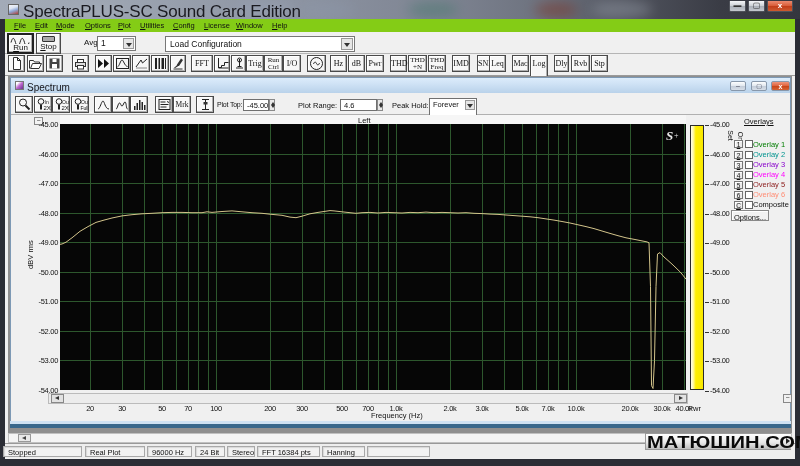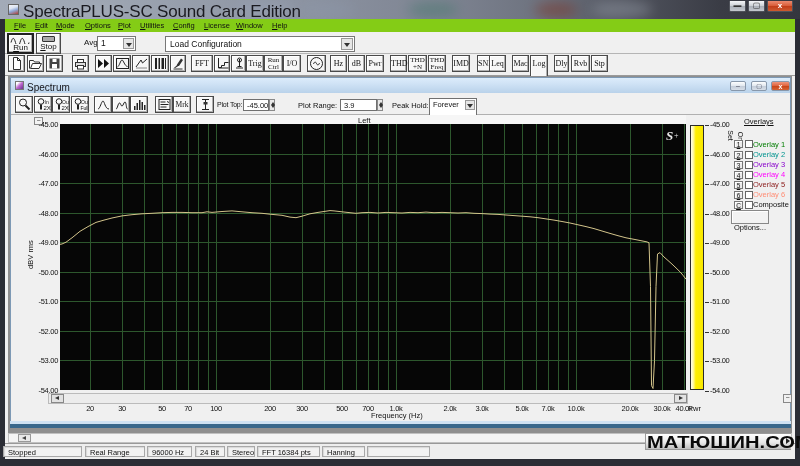--- a/index.html
+++ b/index.html
@@ -306,21 +306,21 @@
 <div class="btn" style="left:196px;top:96px;width:18px;height:17px">
     <svg width="15" height="15" viewBox="0 0 15 15" style="display:block;margin:auto">
       <path d="M4 2.5h7M4 12.5h7M7.5 3v9" stroke="#222" fill="none" stroke-width="1"></path>
       <rect x="5.5" y="5" width="4" height="2.5" fill="#333"></rect>
     </svg>
   </div>
 <div class="lbl7" style="left:217px;top:101px;font-size:7px;letter-spacing:-0.2px">Plot Top:</div>
 <div class="inp" style="left:243px;top:99px;width:26px;height:12px">-45.00</div>
 <div class="spin" style="left:269px;top:99px"></div>
 <div class="lbl7" style="left:298px;top:101px">Plot Range:</div>
-<div class="inp" style="left:340px;top:99px;width:37px;height:12px">3.9</div>
+<div class="inp" style="left:340px;top:99px;width:37px;height:12px">4.6</div>
 <div class="spin" style="left:377px;top:99px"></div>
 <div class="lbl7" style="left:392px;top:101px">Peak Hold:</div>
 <div class="inp" style="left:429px;top:98px;width:48px;height:25px">Forever<div class="abs" style="right:1px;top:1px;width:10px;height:10px;background:#e6e6e6;border:1px solid #999">
       <div class="abs" style="left:1px;top:3px;border-left:3px solid transparent;border-right:3px solid transparent;border-top:4px solid #333"></div>
     </div></div>
 <div class="abs" style="left:34px;top:117px;width:9px;height:8px;background:#f4f4f4;border:1px solid #888;font-size:7px;line-height:6px;text-align:center;color:#333">−</div>
 <div class="abs" style="left:60px;top:115px;width:626px;height:9px;background:#f6f6f6"></div>
 <div class="abs lbl7" style="left:358px;top:116px">Left</div>
 <svg class="abs" width="626" height="266" viewBox="0 0 626 266" style="left:60px;top:124px;background:#060606">
     <g stroke="#2d572d" stroke-width="1" shape-rendering="crispEdges">
@@ -406,21 +406,21 @@
 <div class="ovl" style="top:170px;color:#ff00ff">Overlay 4</div>
 <div class="ovbtn" style="top:181px"><u>5</u></div>
 <div class="ovchk" style="top:181px"></div>
 <div class="ovl" style="top:180px;color:#8b1a1a">Overlay 5</div>
 <div class="ovbtn" style="top:191px"><u>6</u></div>
 <div class="ovchk" style="top:191px"></div>
 <div class="ovl" style="top:190px;color:#ff8d75">Overlay 6</div>
 <div class="ovbtn" style="top:201px"><u>C</u></div>
 <div class="ovchk" style="top:201px"></div>
 <div class="ovl" style="top:200px;color:#111111">Composite</div>
-<div class="abs" style="left:731px;top:210px;width:38px;height:11px;background:#f2f2f2;border:1px solid #888;box-shadow:inset 1px 1px 0 #fff;font-size:7.5px;text-align:center;color:#111;padding-top:12px">Options...</div>
+<div class="abs" style="left:731px;top:210px;width:38px;height:11px;background:#f2f2f2;border:1px solid #888;box-shadow:inset 1px 1px 0 #fff;font-size:7.5px;text-align:center;color:#111;padding-top:2px">Options...</div>
 <div class="abs" style="left:48px;top:393px;width:640px;height:11px;background:#ececec;border:1px solid #bbb"></div>
 <div class="abs" style="left:51px;top:394px;width:13px;height:9px;background:#e2e2e2;border:1px solid #888"></div>
 <div class="abs" style="left:55px;top:396px;width:0;height:0;border-top:2px solid transparent;border-bottom:2px solid transparent;border-right:4px solid #333"></div>
 <div class="abs" style="left:674px;top:394px;width:13px;height:9px;background:#e2e2e2;border:1px solid #888"></div>
 <div class="abs" style="left:679px;top:396px;width:0;height:0;border-top:2px solid transparent;border-bottom:2px solid transparent;border-left:4px solid #333"></div>
 <div class="abs" style="left:783px;top:394px;width:9px;height:9px;background:#f0f0f0;border:1px solid #888;font-size:7px;line-height:6px;text-align:center;color:#333">−</div>
 <div class="xl" style="left:70px">20</div>
 <div class="xl" style="left:102px">30</div>
 <div class="xl" style="left:142px">50</div>
 <div class="xl" style="left:168px">70</div>
@@ -442,21 +442,21 @@
 <div class="abs lbl7" style="left:688px;top:404px">Pwr</div>
 
 <div class="abs" style="left:10px;top:421px;width:781px;height:3px;background:#cfe2f3"></div>
 <div class="abs" style="left:10px;top:424px;width:781px;height:4px;background:#39688c"></div>
 
 <div class="abs" style="left:8px;top:433px;width:784px;height:10px;background:#f4f4f4;border:1px solid #c0c0c0"></div>
 <div class="abs" style="left:18px;top:434px;width:13px;height:8px;background:#e9e9e9;border:1px solid #999"></div>
 <div class="abs" style="left:22px;top:436px;width:0;height:0;border-top:2px solid transparent;border-bottom:2px solid transparent;border-right:4px solid #444"></div>
 <div class="abs" id="statusbar"></div>
 <div class="sbox" style="left:3px;width:79px">Stopped</div>
-<div class="sbox" style="left:85px;width:60px">Real Range</div>
+<div class="sbox" style="left:85px;width:60px">Real Plot</div>
 <div class="sbox" style="left:147px;width:45px">96000 Hz</div>
 <div class="sbox" style="left:195px;width:30px">24 Bit</div>
 <div class="sbox" style="left:227px;width:28px">Stereo</div>
 <div class="sbox" style="left:257px;width:63px">FFT 16384 pts</div>
 <div class="sbox" style="left:322px;width:43px">Hanning</div>
 <div class="sbox" style="left:367px;width:63px"></div>
 <div class="abs" id="wm"></div>
 <div class="abs" id="wmtext">МАТЮШИН.СОМ</div>
 <div class="abs" style="left:786px;top:438px;width:0;height:0;border-top:3px solid transparent;border-bottom:3px solid transparent;border-left:4px solid #222"></div>
 

